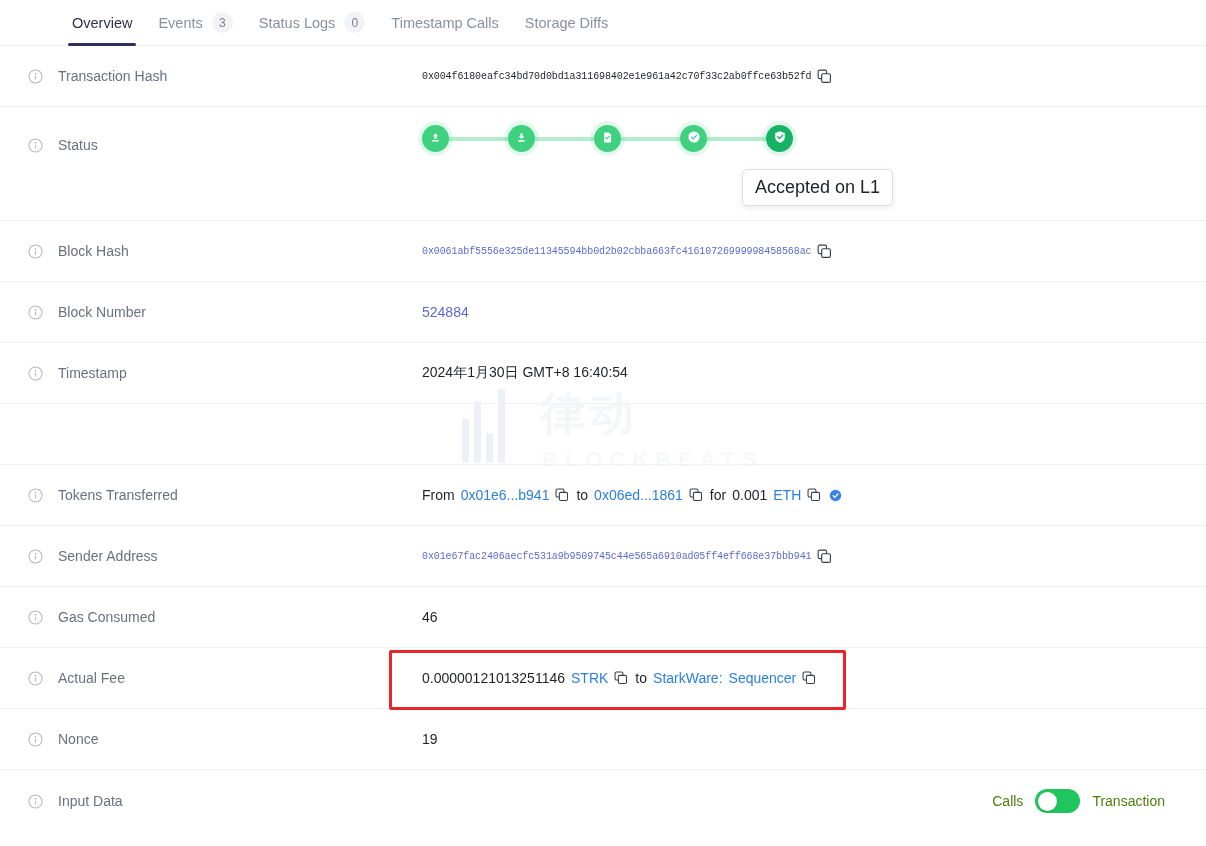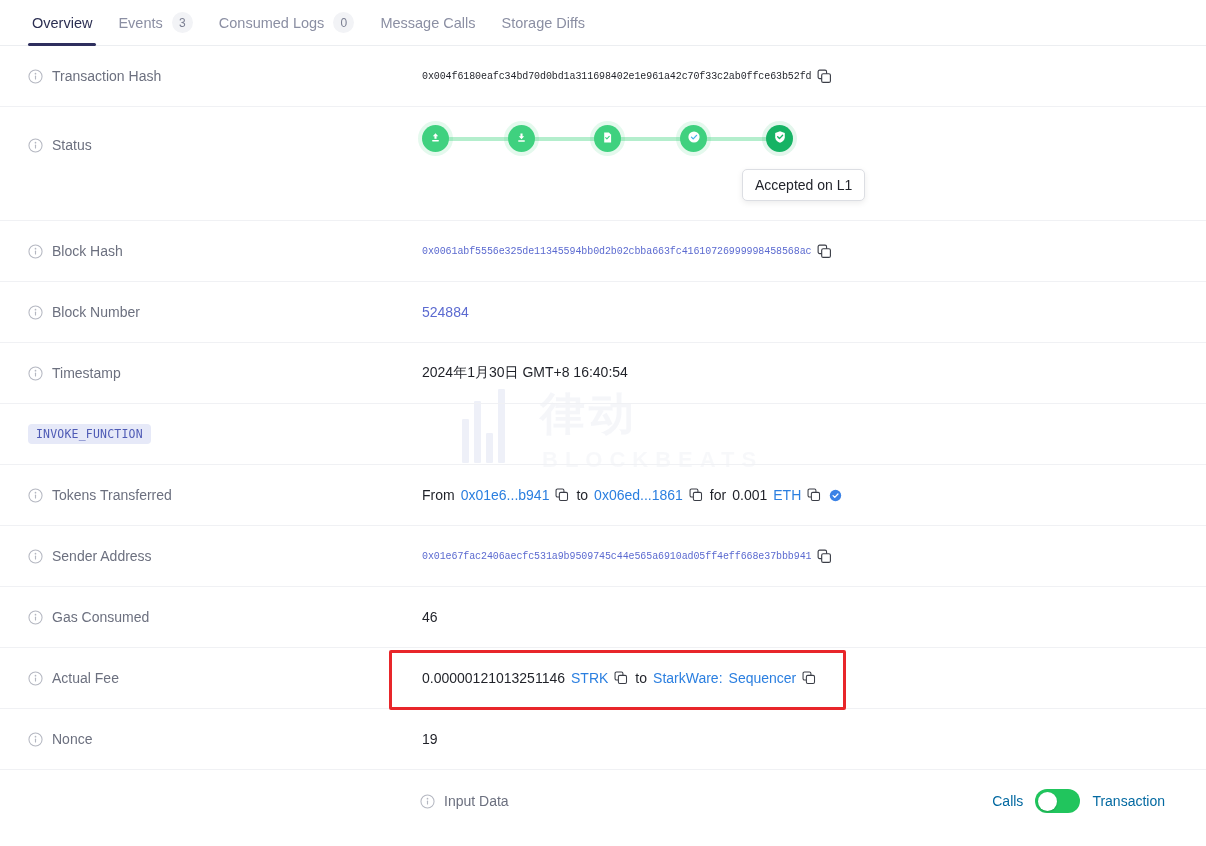--- a/index.html
+++ b/index.html
@@ -58,21 +58,21 @@
     border-bottom: 1px solid #eceef1;
     background: transparent;
   }
   .tab {
     display: flex; align-items: center; gap: 9px;
     height: 46px; padding: 0 13px;
     font-size: 14.5px; color: #8b8fa3; cursor: pointer;
     position: relative; white-space: nowrap;
   }
   .tab:first-child { padding-left: 4px; }
-  .tab.active { color: #2c2f52; font-weight: 500; }
+  .tab.active { color: #2c2f52; font-weight: 500; margin-left: 40px; }
   .tab.active::after {
     content: ""; position: absolute; left: 0px; right: 9px; bottom: 0;
     height: 2.5px; background: #2e2f5e; border-radius: 2px;
   }
   .tab-badge {
     display: inline-flex; align-items: center; justify-content: center;
     min-width: 21px; height: 21px; padding: 0 6px;
     border-radius: 11px; background: #f2f3f6; color: #7b7f92; font-size: 12px;
   }
 
@@ -80,21 +80,21 @@
   .rows { position: relative; z-index: 1; }
   .row {
     display: flex; align-items: center;
     border-bottom: 1px solid #f0f1f4;
     padding-left: 28px;
     min-height: 61px;
     position: relative;
   }
   .row-label {
     width: 394px; flex: 0 0 394px;
-    display: flex; align-items: center; gap: 9px;
+    display: flex; align-items: center; gap: 15px;
     font-size: 14px; color: #6c707f;
   }
   .row-value {
     flex: 1; display: flex; align-items: center; gap: 6px;
     font-size: 14px; color: #1f2128;
   }
 
   .info-icon { flex: 0 0 auto; display: inline-block; width: 15px; height: 15px; line-height: 0; }
   .copy-icon { display: inline-block; width: 15px; height: 15px; cursor: pointer; line-height: 0; vertical-align: middle; }
 
@@ -123,21 +123,21 @@
     width: 61px; height: 4px; background: #b4eecd; margin: 0 -1px; z-index: 1;
   }
   .tooltip {
     position: absolute;
     left: 320px;
     top: 44px;
     background: #ffffff;
     border: 1px solid #dcdee3;
     border-radius: 5px;
     padding: 7px 12px;
-    font-size: 14px;
+    font-size: 18px;
     color: #22242b;
     box-shadow: 0 2px 6px rgba(0,0,0,0.08);
     white-space: nowrap;
   }
 
   
   .type-badge {
     display: inline-block;
     background: #e6e9f8;
     color: #4e5ab5;
@@ -161,25 +161,25 @@
     top: 2px;
     width: 457px;
     height: 60px;
     border: 3px solid #e8262a;
     border-radius: 2px;
     pointer-events: none;
     z-index: 5;
   }
 
   
-  .row-input { min-height: 62px; border-bottom: none; justify-content: center; }
+  .row-input { min-height: 62px; border-bottom: none; }
   .toggle-wrap {
     position: absolute; right: 41px; top: 50%; transform: translateY(-50%);
     display: flex; align-items: center; gap: 12px;
-    font-size: 14px; color: #0369a1;
+    font-size: 14px; color: #4d7c0f;
   }
   .toggle {
     width: 45px; height: 24px; border-radius: 13px;
     background: #21c55d; position: relative; cursor: pointer;
     flex: 0 0 auto;
   }
   .toggle .knob {
     position: absolute; left: 2.5px; top: 2.5px;
     width: 19px; height: 19px; border-radius: 50%;
     background: #ffffff;
@@ -204,25 +204,25 @@
 
   <div class="tabs">
     <div class="tab active">
       <span>Overview</span>
     </div>
     <div class="tab">
       <span>Events</span>
       <span class="tab-badge">3</span>
     </div>
     <div class="tab">
-      <span>Consumed Logs</span>
+      <span>Status Logs</span>
       <span class="tab-badge">0</span>
     </div>
     <div class="tab">
-      <span>Message Calls</span>
+      <span>Timestamp Calls</span>
     </div>
     <div class="tab">
       <span>Storage Diffs</span>
     </div>
   </div>
 
   <div class="rows">
 
     <div class="row">
       <div class="row-label">
@@ -362,23 +362,20 @@
             </svg>
         </span>
         <span>Timestamp</span>
       </div>
       <div class="row-value">
         <span>2024年1月30日 GMT+8 16:40:54</span>
       </div>
     </div>
 
     <div class="row">
-      <div class="row-value">
-        <span class="type-badge">INVOKE_FUNCTION</span>
-      </div>
     </div>
 
     <div class="row">
       <div class="row-label">
         <span class="info-icon">
           <svg width="15" height="15" viewBox="0 0 16 16">
               <circle cx="8" cy="8" r="7" fill="none" stroke="#b4b7c1" stroke-width="1.1"></circle>
               <circle cx="8" cy="5" r="0.9" fill="#b4b7c1"></circle>
               <rect x="7.4" y="7" width="1.2" height="4.2" rx="0.6" fill="#b4b7c1"></rect>
             </svg>

